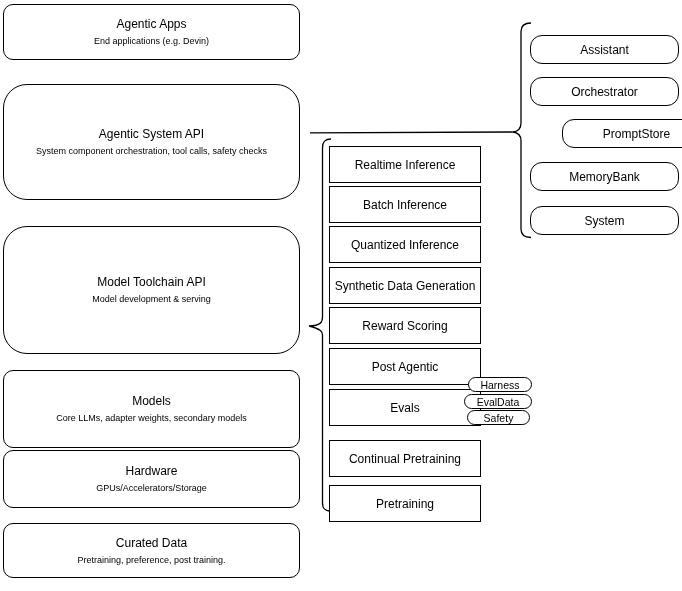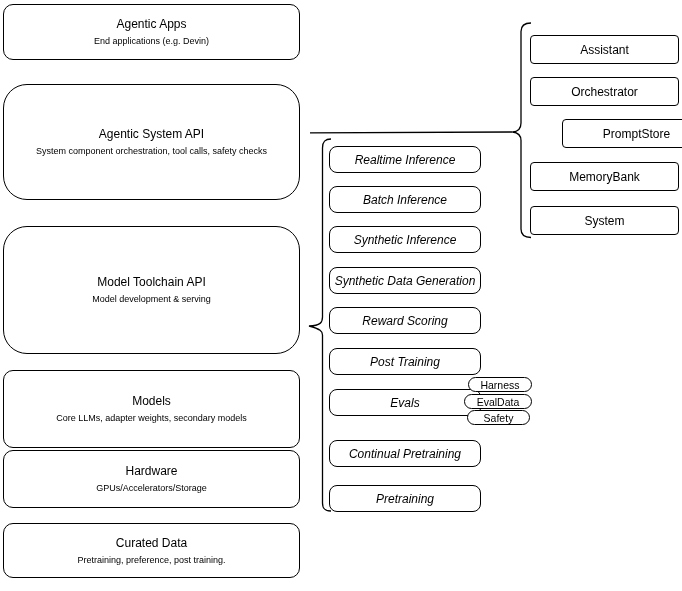--- a/index.html
+++ b/index.html
@@ -32,24 +32,24 @@
     align-items: center;
     justify-content: center;
     text-align: center;
   }
   
   .lnode { left: 3px; width: 297px; border-radius: 10px; }
   .lnode.big { border-radius: 24px; }
   .node-title { font-size: 12px; line-height: 15px; }
   .node-subtitle { font-size: 9px; line-height: 12px; margin-top: 3px; }
   
-  .mnode { left: 329px; width: 152px; height: 27px; border-radius: 8px; font-style: italic; }
+  .mnode { left: 329px; width: 152px; height: 37px; border-radius: 0; }
   .mnode .node-label { font-size: 12px; line-height: 14px; }
   
-  .rnode { left: 530px; width: 149px; height: 29px; border-radius: 4px; }
+  .rnode { left: 530px; width: 149px; height: 29px; border-radius: 12px; }
   .rnode .node-label { font-size: 12px; line-height: 14px; }
   
   .tag {
     position: absolute;
     box-sizing: border-box;
     background: #ffffff;
     border: 1.3px solid #000000;
     border-radius: 8px;
     height: 15px;
     display: flex;
@@ -104,30 +104,30 @@
     <div class="node-subtitle">Pretraining, preference, post training.</div>
   </div>
 
   <div class="node mnode" style="top:146px;">
     <div class="node-label">Realtime Inference</div>
   </div>
   <div class="node mnode" style="top:186px;">
     <div class="node-label">Batch Inference</div>
   </div>
   <div class="node mnode" style="top:226px;">
-    <div class="node-label">Synthetic Inference</div>
+    <div class="node-label">Quantized Inference</div>
   </div>
   <div class="node mnode" style="top:267px;">
     <div class="node-label">Synthetic Data Generation</div>
   </div>
   <div class="node mnode" style="top:307px;">
     <div class="node-label">Reward Scoring</div>
   </div>
   <div class="node mnode" style="top:348px;">
-    <div class="node-label">Post Training</div>
+    <div class="node-label">Post Agentic</div>
   </div>
   <div class="node mnode" style="top:389px;">
     <div class="node-label">Evals</div>
   </div>
   <div class="node mnode" style="top:440px;">
     <div class="node-label">Continual Pretraining</div>
   </div>
   <div class="node mnode" style="top:485px;">
     <div class="node-label">Pretraining</div>
   </div>

